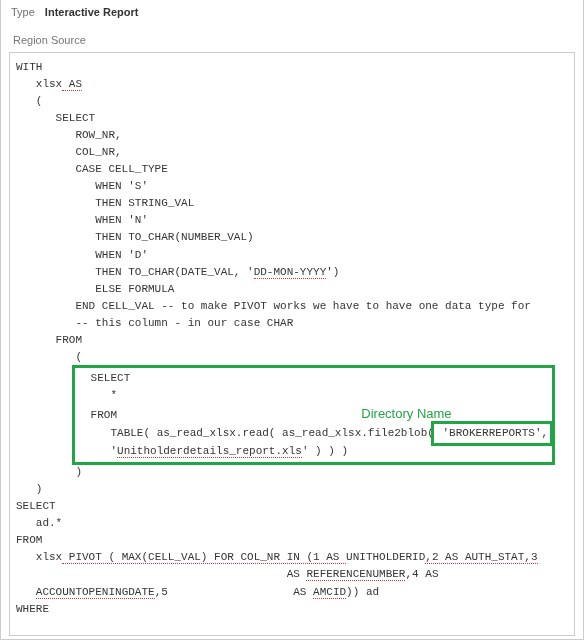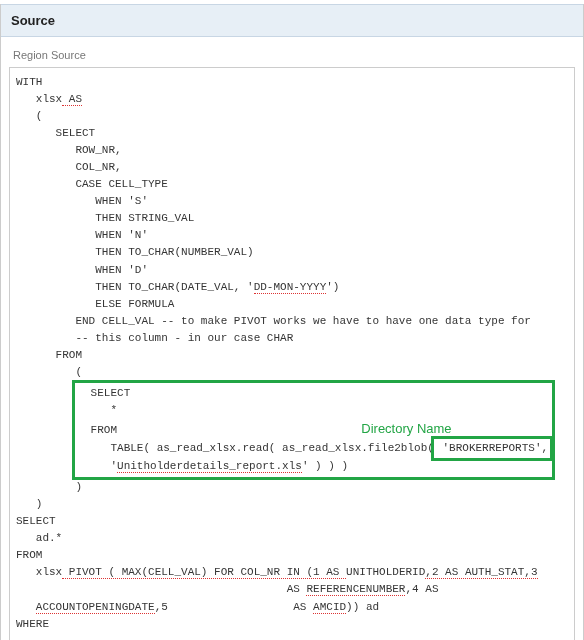--- a/index.html
+++ b/index.html
@@ -79,20 +79,23 @@
   
   .code-container::-webkit-scrollbar { width: 15px; background: #f1f1f1; }
   .code-container::-webkit-scrollbar-thumb { background: #c4c4c4; }
   .code-container::-webkit-scrollbar-button { background: #e6e6e6; height: 14px; }
 </style>
 </head>
 <body>
 
 <div class="page">
 
+  <div class="type-row">
+    <span class="type-label">Type</span>
+    <span class="type-value">Interactive Report</span>
+  </div>
 
-  <div class="section-header">Source</div>
 
   <div class="region-label">Region Source</div>
 
   <div class="code-container"><span class="code-line">WITH</span><span class="code-line"><span>   xlsx</span><span class="sp"> AS</span></span><span class="code-line">   (</span><span class="code-line">      SELECT</span><span class="code-line">         ROW_NR,</span><span class="code-line">         COL_NR,</span><span class="code-line">         CASE CELL_TYPE</span><span class="code-line">            WHEN 'S'</span><span class="code-line">            THEN STRING_VAL</span><span class="code-line">            WHEN 'N'</span><span class="code-line">            THEN TO_CHAR(NUMBER_VAL)</span><span class="code-line">            WHEN 'D'</span><span class="code-line"><span>            THEN TO_CHAR(DATE_VAL, '</span><span class="sp">DD-MON-YYYY</span><span>')</span></span><span class="code-line">            ELSE FORMULA</span><span class="code-line">         END CELL_VAL -- to make PIVOT works we have to have one data type for</span><span class="code-line">         -- this column - in our case CHAR</span><span class="code-line">      FROM</span><span class="code-line">         (</span><span class="code-line">         <span class="highlight-box"><span class="code-line">  SELECT</span><span class="code-line">     *</span><span class="code-line"><span>  FROM</span>                                     <span class="annotation">Directory Name</span></span><span class="code-line"><span>     TABLE( as_read_xlsx.read( as_read_xlsx.file2blob(</span><span class="param-box"> 'BROKERREPORTS',</span></span><span class="code-line"><span>     '</span><span class="sp">Unitholderdetails_report.xls</span><span>' ) ) )</span></span></span></span><span class="code-line">         )</span><span class="code-line">   )</span><span class="code-line">SELECT</span><span class="code-line">   ad.*</span><span class="code-line">FROM</span><span class="code-line"><span>   xlsx</span><span class="sp"> PIVOT ( MAX(CELL_VAL) FOR COL_NR IN (1 AS </span><span>UNITHOLDERID</span><span class="sp">,2 AS AUTH_STAT,3</span></span><span class="code-line"><span>                                         AS </span><span class="sp">REFERENCENUMBER</span><span>,4 AS</span></span><span class="code-line"><span>   </span><span class="sp">ACCOUNTOPENINGDATE</span><span>,5                   AS </span><span class="sp">AMCID</span><span>)) ad</span></span><span class="code-line">WHERE</span></div>
 
 </div>
 
 </body></html>

